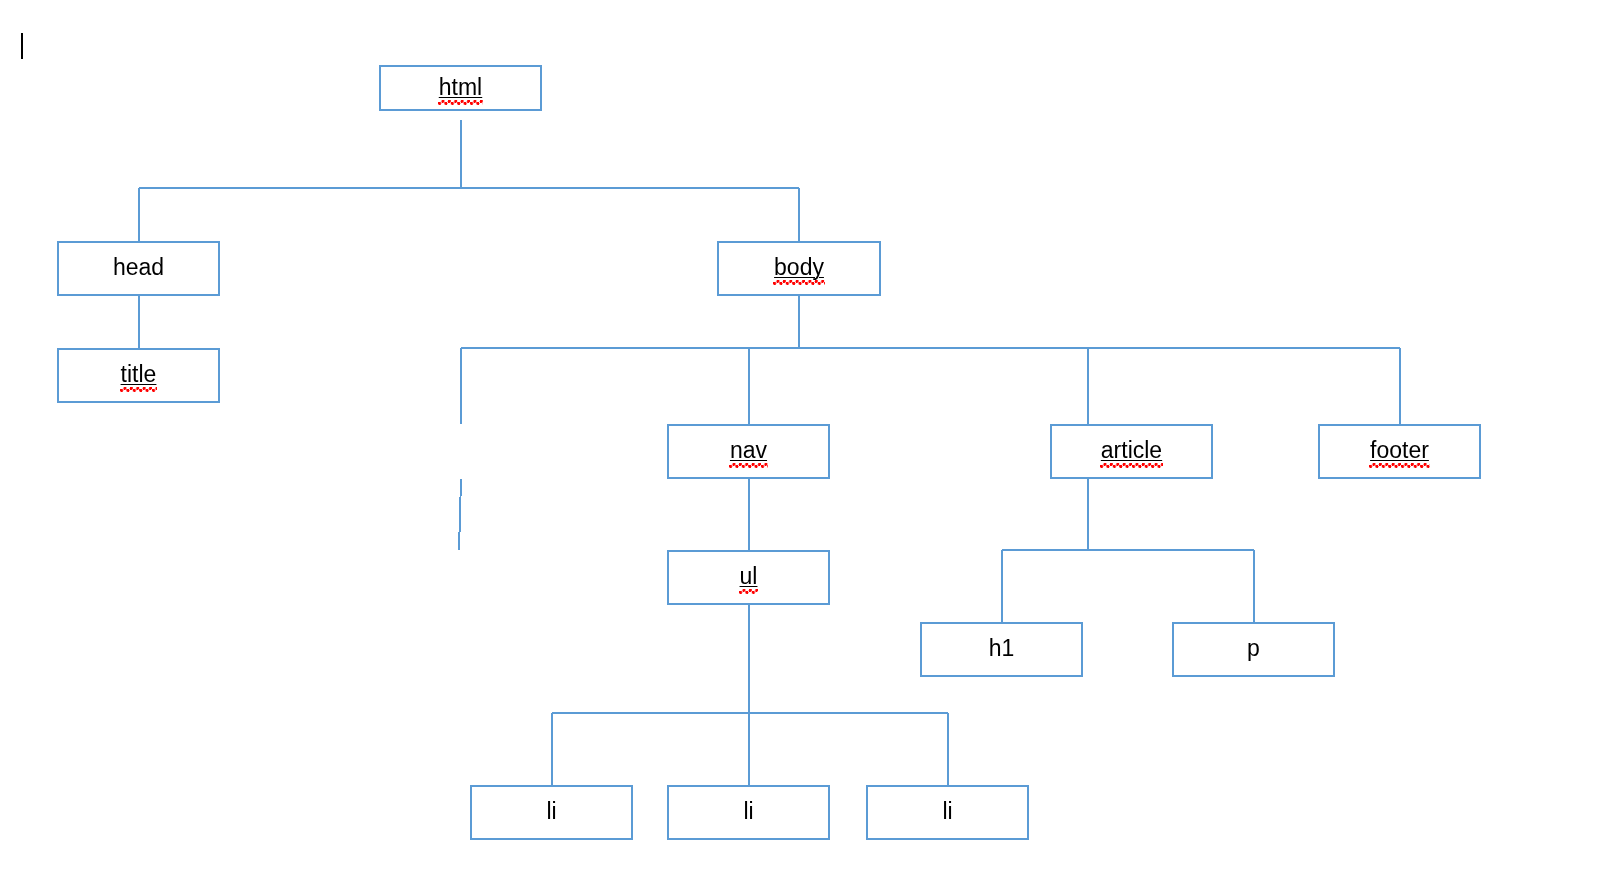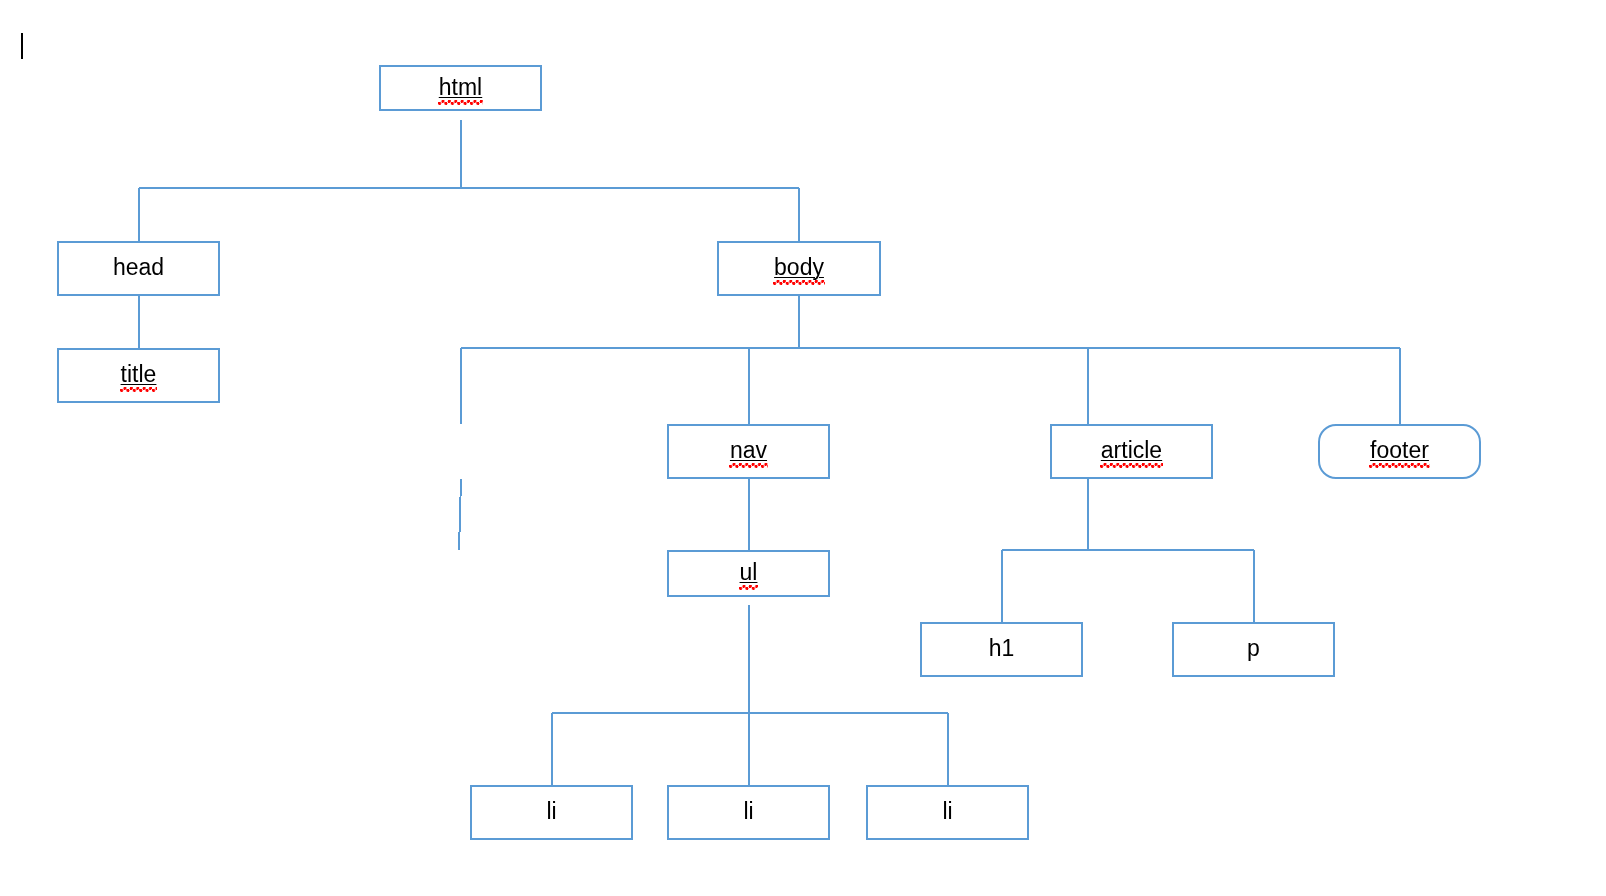--- a/index.html
+++ b/index.html
@@ -100,24 +100,24 @@
     </div>
     <div class="node misspelled" style="left: 57px; top: 348px; width: 163px; height: 55px;">
       <span class="node-label">title</span>
     </div>
     <div class="node misspelled" style="left: 667px; top: 424px; width: 163px; height: 55px;">
       <span class="node-label">nav</span>
     </div>
     <div class="node misspelled" style="left: 1006px; top: 424px; width: 163px; height: 55px; margin-left: 44px;">
       <span class="node-label">article</span>
     </div>
-    <div class="node misspelled" style="left: 1318px; top: 424px; width: 163px; height: 55px; border-radius: 18px;">
+    <div class="node misspelled" style="left: 1318px; top: 424px; width: 163px; height: 55px;">
       <span class="node-label">footer</span>
     </div>
-    <div class="node misspelled" style="left: 667px; top: 550px; width: 163px; height: 47px;">
+    <div class="node misspelled" style="left: 667px; top: 550px; width: 163px; height: 55px;">
       <span class="node-label">ul</span>
     </div>
     <div class="node" style="left: 920px; top: 622px; width: 163px; height: 55px;">
       <span class="node-label">h1</span>
     </div>
     <div class="node" style="left: 1172px; top: 622px; width: 163px; height: 55px;">
       <span class="node-label">p</span>
     </div>
     <div class="node" style="left: 470px; top: 785px; width: 163px; height: 55px;">
       <span class="node-label">li</span>

